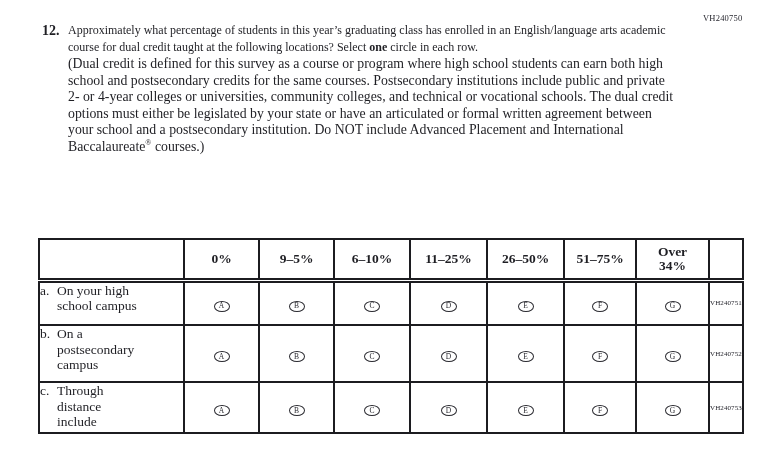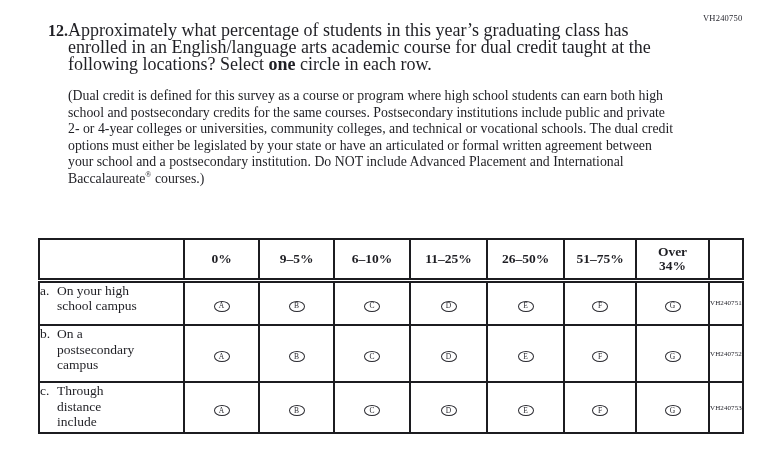--- a/index.html
+++ b/index.html
@@ -24,33 +24,32 @@
   }
   .question {
     position: absolute;
     top: 22px;
     left: 42px;
     width: 640px;
     display: flex;
   }
   .qnum {
     font-weight: bold;
-    font-size: 16px;
+    font-size: 14px;
     width: 26px;
     flex: 0 0 26px;
     line-height: 17px;
-    text-align: right;
   }
   .qtext { width: 608px; }
   .stem {
-    font-size: 18px;
+    font-size: 12px;
     line-height: 17px;
   }
   .note {
-    margin-top: 15px;
+    margin-top: 0;
     font-size: 13.8px;
     line-height: 16.5px;
   }
   .note sup { font-size: 8px; line-height: 0; }
   b.inline-bold { font-weight: bold; }
 
   table.grid {
     position: absolute;
     top: 238px;
     left: 38px;

